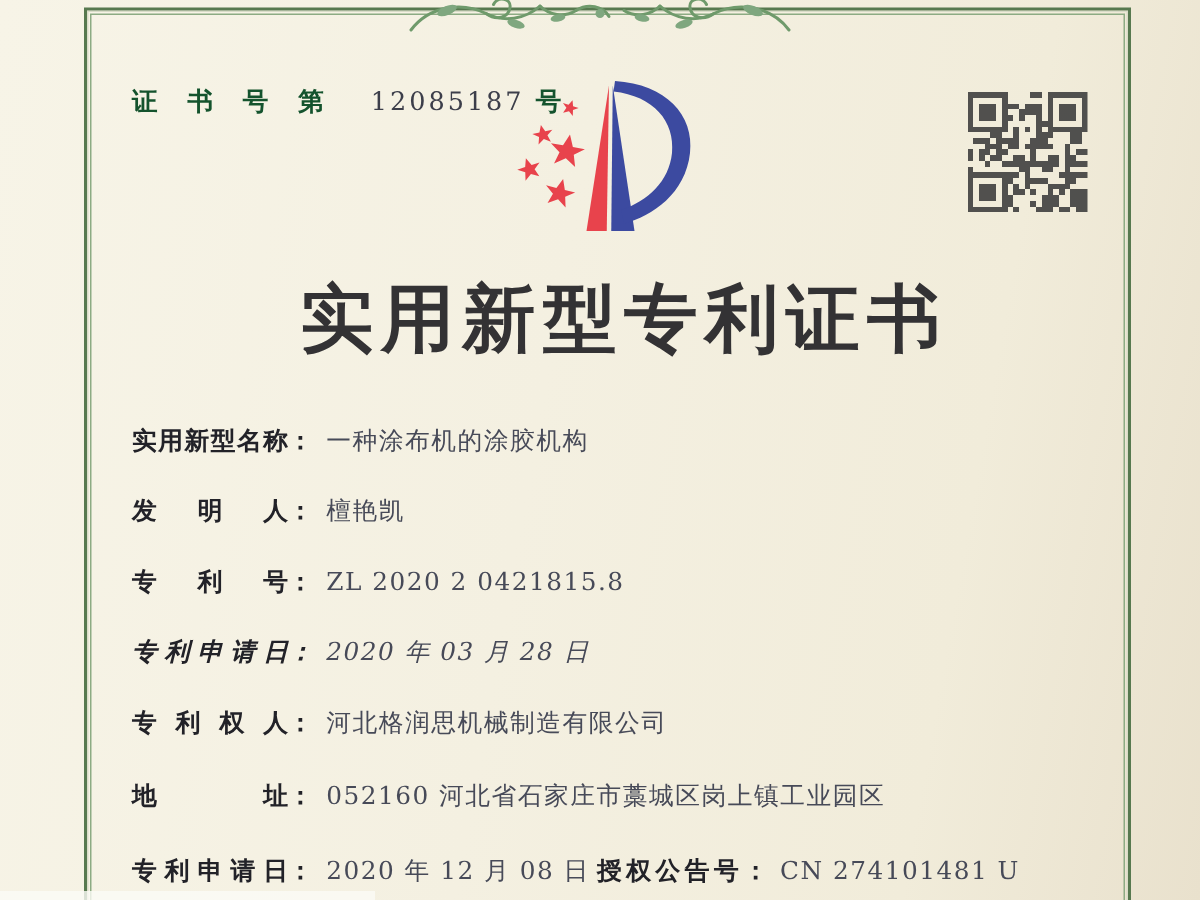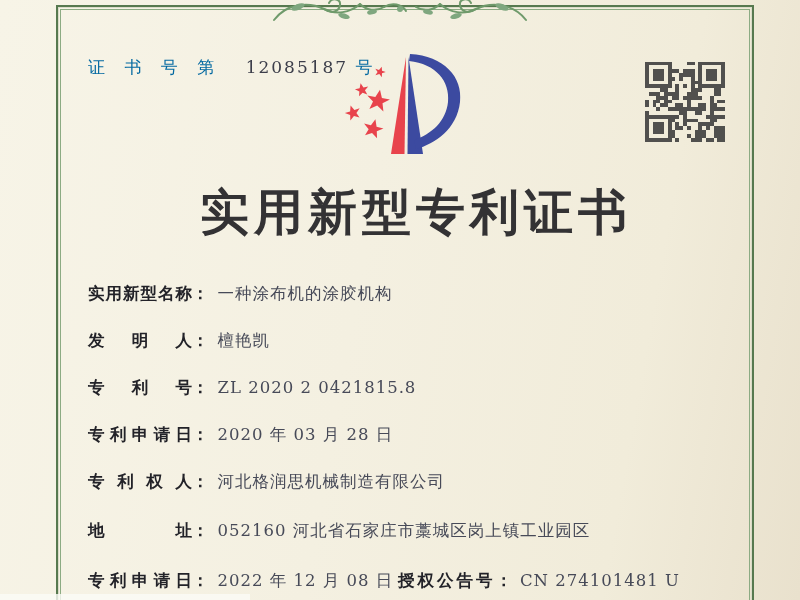--- a/index.html
+++ b/index.html
@@ -19,42 +19,42 @@
     position:absolute; left:2px; top:2px; right:2px; bottom:2px;
     border:1px solid #8cab83;
   }
   
   .ornament { position:absolute; left:268px; top:0; width:264px; height:26px; }
   
   .cert-no {
     position:absolute; left:88px; top:56px;
     font-size:17px; color:#33343e; white-space:nowrap;
   }
-  .cert-no .zh { letter-spacing:7px; font-weight:400; color:#0369a1;margin-top:20px; }
+  .cert-no .zh { letter-spacing:7px; font-weight:700; color:#14532d;margin-top:20px; }
   .cert-no .num { letter-spacing:2px; margin:0 2px 0 19px; color:#3c3e4a; }
   
   .logo { position:absolute; left:343px; top:50px; width:132px; height:116px; }
   
   .qr { position:absolute; left:645px; top:61px; width:80px; height:81px; opacity:.88; }
   
   .title {
     position:absolute; left:16px; top:180px; width:800px;
     text-align:center; font-size:49px; font-weight:600;
     letter-spacing:5px; color:#333234; white-space:nowrap;
   }
   
   .row { position:absolute; left:88px; white-space:nowrap; font-size:16.5px; }
   .row .lab {
     display:inline-block; width:104px; vertical-align:bottom;
     font-weight:600; color:#222228;
     text-align:justify; text-align-last:justify; letter-spacing:0;
   }
   .row .colon { font-weight:600; color:#222228; margin-right:9px; }
   .row .val { color:#474a58; letter-spacing:1px; }
-  .r1{top:283px;} .r2{top:330px;} .r3{top:377px;} .r4{top:424px;}
+  .r1{top:283px;} .r2{top:330px;} .r3{top:377px;} .r4{top:424px;font-style:italic;}
   .r5{top:471px;} .r6{top:520px;} .r7{top:570px;}
   .row-right { position:absolute; left:398px; top:570px; white-space:nowrap; font-size:16.5px; }
   .row-right .lab { font-weight:600; color:#222228; letter-spacing:3px; }
   .row-right .colon { font-weight:600; color:#222228; margin-right:8px; }
   .row-right .val { color:#474a58; letter-spacing:1px; }
   
   .scan-edge { position:absolute; left:0; bottom:0; width:250px; height:6px; background:#fbfbf6; opacity:.8; }
 </style>
 </head>
 <body>
@@ -370,19 +370,19 @@
 <div class="row r4">
   <span class="lab">专利申请日</span><span class="colon">：</span><span class="val">2020 年 03 月 28 日</span>
 </div>
 <div class="row r5">
   <span class="lab">专利权人</span><span class="colon">：</span><span class="val">河北格润思机械制造有限公司</span>
 </div>
 <div class="row r6">
   <span class="lab">地址</span><span class="colon">：</span><span class="val">052160 河北省石家庄市藁城区岗上镇工业园区</span>
 </div>
 <div class="row r7">
-  <span class="lab">专利申请日</span><span class="colon">：</span><span class="val">2022 年 12 月 08 日</span>
+  <span class="lab">专利申请日</span><span class="colon">：</span><span class="val">2020 年 12 月 08 日</span>
 </div>
 <div class="row-right">
   <span class="lab">授权公告号</span><span class="colon">：</span><span class="val">CN 274101481 U</span>
 </div>
 
 <div class="scan-edge"></div>
 
 </body></html>

